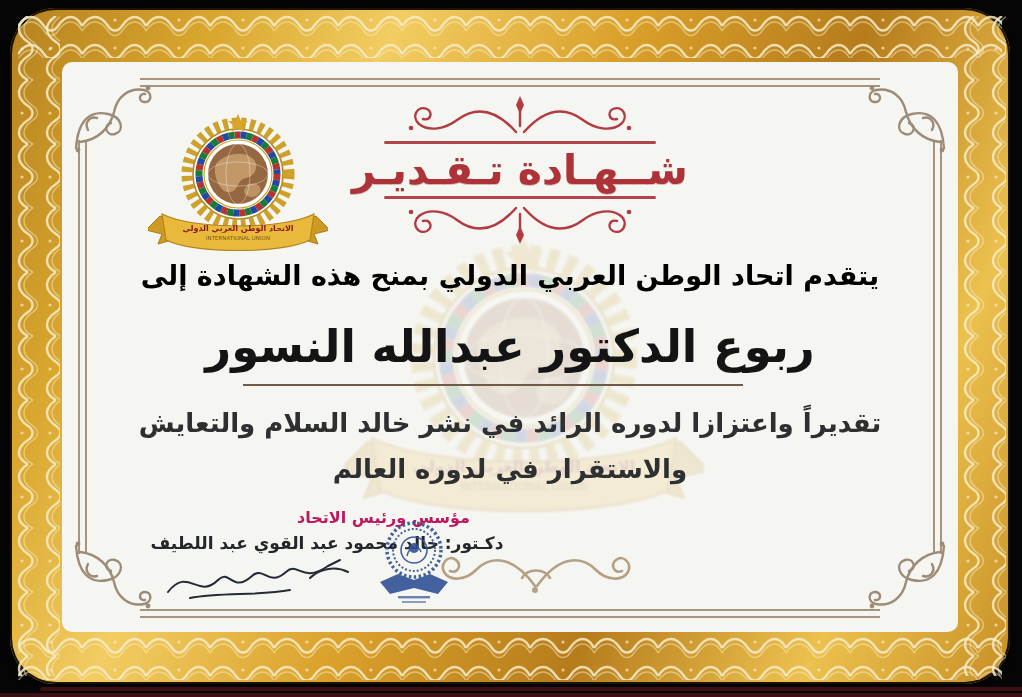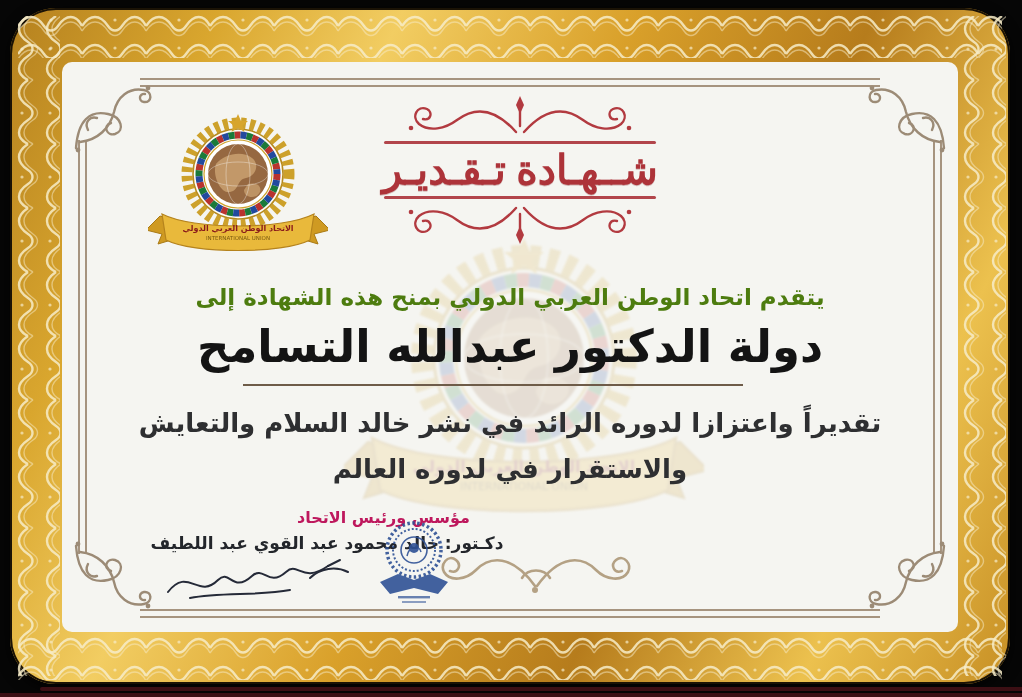--- a/index.html
+++ b/index.html
@@ -49,26 +49,26 @@
   
   .watermark { position:absolute; left:282px; top:172px; width:360px; height:300px;
                opacity:.16; filter:blur(.8px); pointer-events:none; }
 
   
   .title-block { position:absolute; left:0; right:0; top:34px; text-align:center; pointer-events:none; }
   .title-block .orn { width:262px; height:44px; color:#b23a40; display:block; margin:0 auto; }
   .title-divider { width:272px; height:3px; background:#b2454b; margin:1px auto; border-radius:2px; }
   .cert-title {
     direction:rtl; font-size:41px; font-weight:bold; color:#ad3339;
-    letter-spacing:2px; line-height:50px; text-shadow:0 1px 0 rgba(120,20,25,.25);font-family:Liberation Serif, serif;
+    letter-spacing:2px; line-height:50px; text-shadow:0 1px 0 rgba(120,20,25,.25);
   }
 
   
   .ar { direction:rtl; text-align:center; position:absolute; left:0; right:0; }
-  .intro   { top:198px; font-size:23px; font-weight:bold; color:#4d7c0f;margin-top:24px; }
+  .intro   { top:198px; font-size:27px; font-weight:bold; color:#000000; }
   .recipient { top:258px; font-size:45px; font-weight:bold; color:#141414; letter-spacing:-1px; }
   .recipient-underline { position:absolute; left:181px; top:322px; width:500px; height:2px; background:#6e5c49; }
   .body-line { font-size:26px; font-weight:bold; color:#2e2f31; line-height:46px; }
   .body-wrap { position:absolute; left:40px; right:40px; top:338px; direction:rtl; text-align:center; }
 
   .founder-role   { position:absolute; left:168px; top:446px; width:240px; text-align:right;
                     direction:rtl; font-size:16px; font-weight:bold; color:#be185d; }
   .signatory-name { position:absolute; left:20px; top:471px; width:490px; text-align:center;
                     direction:rtl; font-size:17px; font-weight:bold; color:#23262b; }
   .signature-svg  { position:absolute; left:98px; top:496px; width:195px; height:48px; color:#252a38; }
@@ -206,21 +206,21 @@
             <path d="M131,30 L131,6"></path>
           </g>
           <path d="M131,0 L135,9 L131,18 L127,9 Z" fill="currentColor"></path>
           <circle cx="22" cy="32" r="2.3" fill="currentColor"></circle>
           <circle cx="240" cy="32" r="2.3" fill="currentColor"></circle>
         </svg>
       </div>
 
       <div class="ar intro">يتقدم اتحاد الوطن العربي الدولي بمنح هذه الشهادة إلى</div>
 
-      <div class="ar recipient">دولة الدكتور عبدالله التسامح</div>
+      <div class="ar recipient">ربوع الدكتور عبدالله النسور</div>
       <div class="recipient-underline"></div>
 
       <div class="body-wrap">
         <div class="body-line">تقديراً واعتزازا لدوره الرائد  في نشر خالد السلام والتعايش</div>
         <div class="body-line">والاستقرار في لدوره العالم</div>
       </div>
 
       <div class="founder-role">مؤسس ورئيس الاتحاد</div>
       <div class="signatory-name">دكـتور: خالد محمود عبد القوي عبد اللطيف</div>
 

